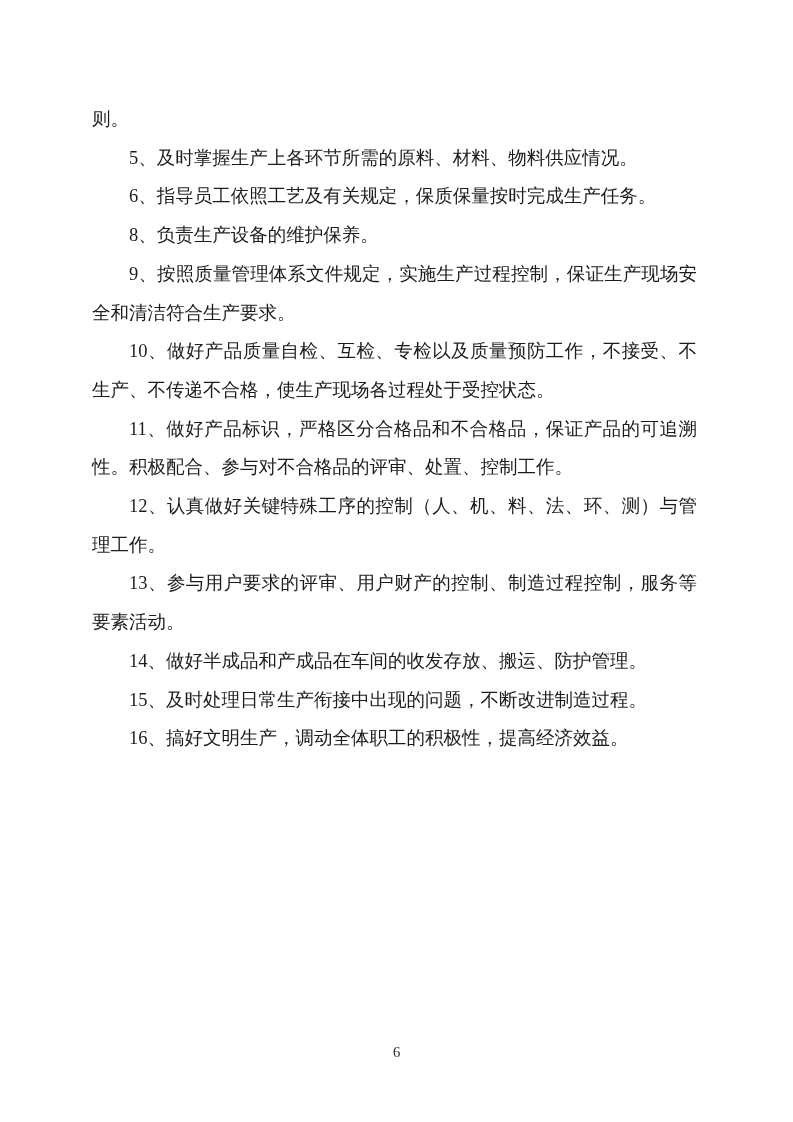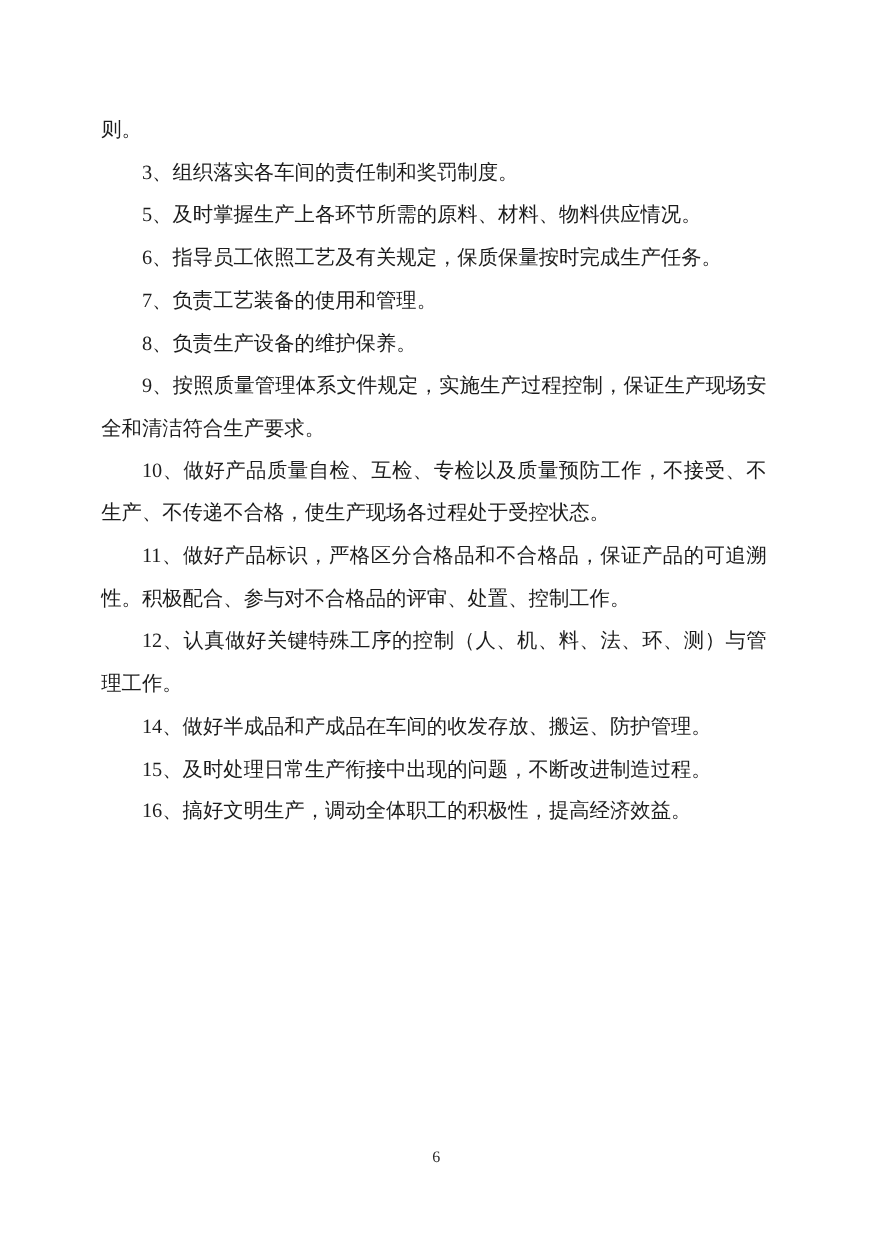--- a/index.html
+++ b/index.html
@@ -46,29 +46,28 @@
     color: #2a2a2a;
     font-family: "Liberation Serif", "DejaVu Serif", serif;
   }
 </style>
 </head>
 <body>
 
 <div class="page">
   <div class="content">
     <p class="para">则。</p>
-    <p class="para indent">3、组织落实各车间的责任制和奖罚制度。</p>
     <p class="para indent">5、及时掌握生产上各环节所需的原料、材料、物料供应情况。</p>
     <p class="para indent">6、指导员工依照工艺及有关规定，保质保量按时完成生产任务。</p>
-    <p class="para indent">7、负责工艺装备的使用和管理。</p>
     <p class="para indent">8、负责生产设备的维护保养。</p>
     <p class="para indent">9、按照质量管理体系文件规定，实施生产过程控制，保证生产现场安全和清洁符合生产要求。</p>
     <p class="para indent">10、做好产品质量自检、互检、专检以及质量预防工作，不接受、不生产、不传递不合格，使生产现场各过程处于受控状态。</p>
     <p class="para indent">11、做好产品标识，严格区分合格品和不合格品，保证产品的可追溯性。积极配合、参与对不合格品的评审、处置、控制工作。</p>
     <p class="para indent">12、认真做好关键特殊工序的控制（人、机、料、法、环、测）与管理工作。</p>
+    <p class="para indent">13、参与用户要求的评审、用户财产的控制、制造过程控制，服务等要素活动。</p>
     <p class="para indent">14、做好半成品和产成品在车间的收发存放、搬运、防护管理。</p>
     <p class="para indent">15、及时处理日常生产衔接中出现的问题，不断改进制造过程。</p>
     <p class="para indent">16、搞好文明生产，调动全体职工的积极性，提高经济效益。</p>
   </div>
   <div class="footer">
     <span class="page-number">6</span>
   </div>
 </div>
 
 </body></html>

